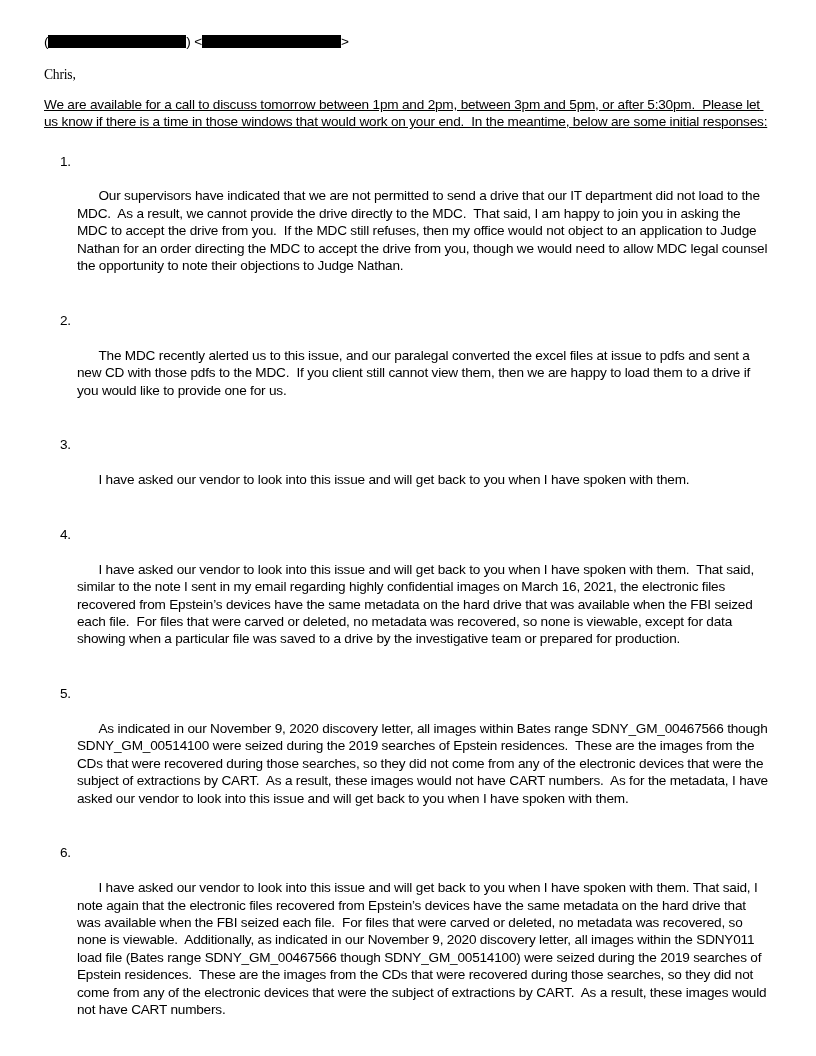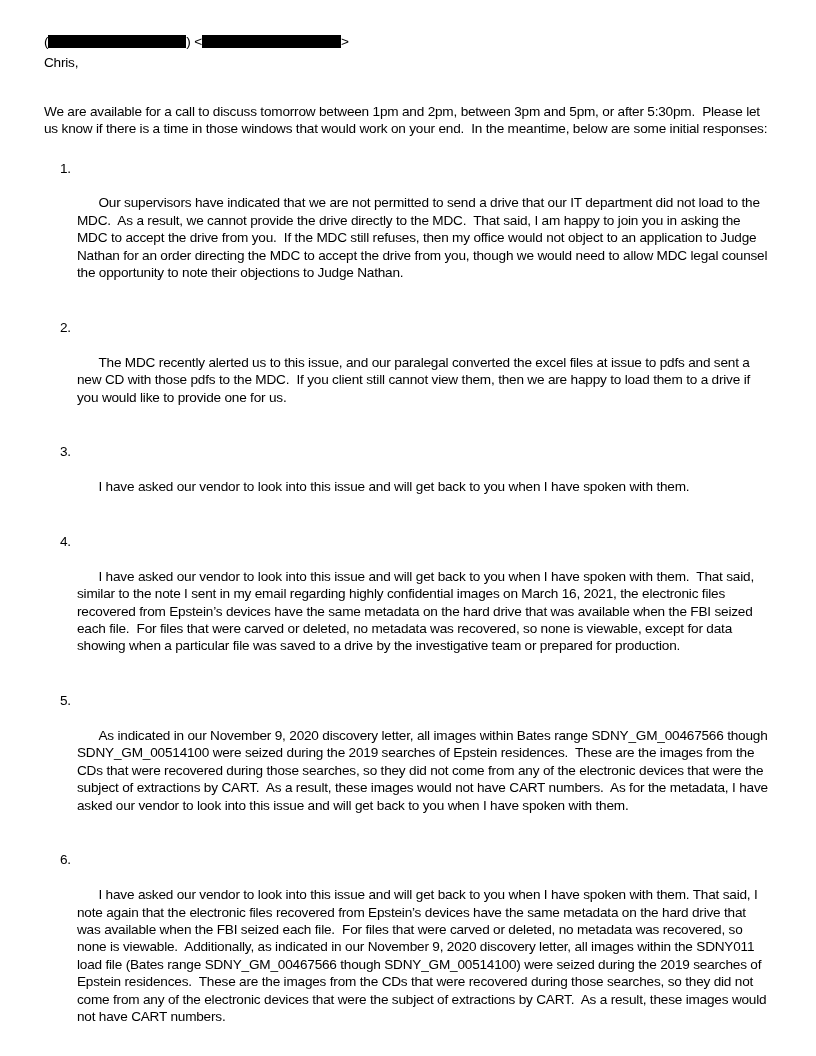--- a/index.html
+++ b/index.html
@@ -34,22 +34,22 @@
   
   .redact {
     display: inline-block;
     background: #000000;
     height: 13px;
     vertical-align: -2px;
   }
   .r-sender-name  { width: 138px; }
   .r-sender-email { width: 139px; }
 
-  .greeting { margin-top: 4px; }
-  .intro    { margin-top: 31px; }
+  .greeting { margin-top: 16px; font-family: Liberation Serif, serif; }
+  .intro    { margin-top: 12px; text-decoration: underline; }
 
   .responses {
     list-style: none;
     margin: 22px 0 0 0;
     padding: 0;
   }
   .item {
     position: relative;
     padding-left: 33px;
     margin-top: 20px;

